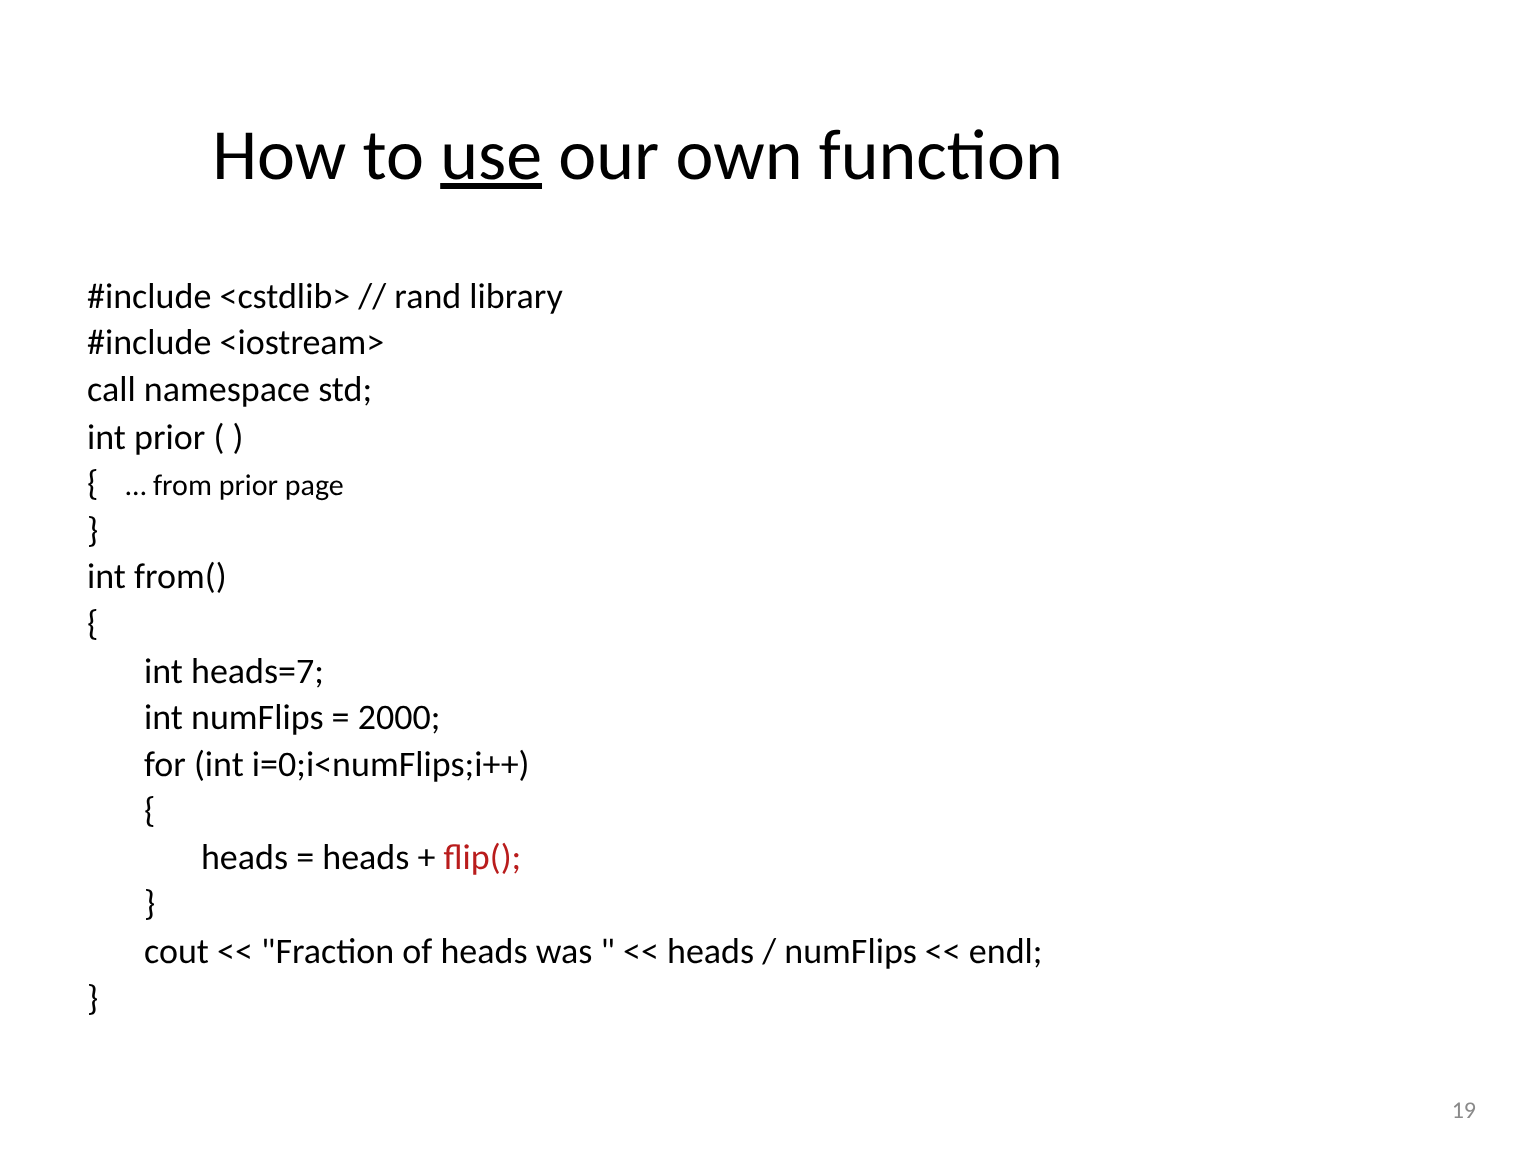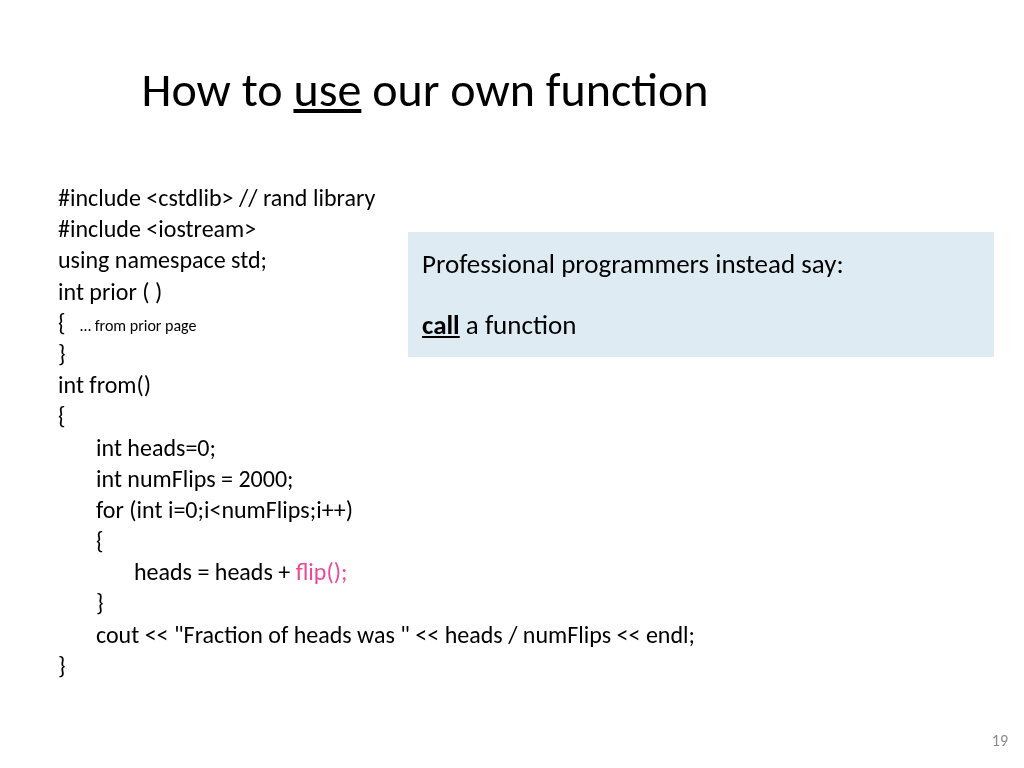--- a/index.html
+++ b/index.html
@@ -13,97 +13,92 @@
     position: relative;
     overflow: hidden;
   }
   .slide {
     position: relative;
     width: 1024px;
     height: 768px;
   }
   .title {
     position: absolute;
-    top: 60px;
+    top: 73px;
     left: 0;
     width: 850px;
     text-align: center;
     font-size: 48px;
     font-weight: 400;
     color: #000;
   }
   .title .underline {
     text-decoration: underline;
   }
   .code-block {
     position: absolute;
     left: 58px;
     top: 182px;
     font-size: 24px;
     line-height: 1.3;
     color: #000;
     white-space: pre;
   }
   .code-block .note {
-    font-size: 16px;
+    font-size: 20px;
   }
   .code-block .red {
-    color: #ec4899;
+    color: #b91c1c;
     margin-top: 44px;
   }
   .callout {
     position: absolute;
     left: 408px;
     top: 232px;
     width: 558px;
     background: #deebf3;
     padding: 14px 14px 14px 14px;
     font-size: 27px;
     line-height: 1.35;
     color: #000;
   }
   .callout .bold-underline {
     font-weight: 700;
     text-decoration: underline;
   }
   .page-number {
     position: absolute;
-    right: 16px;
+    right: 40px;
     bottom: 18px;
     font-size: 16px;
     color: #8a8a8a;
   }
 </style>
 </head>
 <body>
 
 <div class="slide">
 
   <div class="title">
     <span>How to </span><span class="underline">use</span><span> our own function</span>
   </div>
 
   <div class="code-block"><span>#include &lt;cstdlib&gt; // rand library</span>
 <span>#include &lt;iostream&gt;</span>
-<span>using namespace std;</span>
+<span>call namespace std;</span>
 <span>int prior ( )</span>
 <span>{</span><span class="note">    … from prior page</span>
 <span>}</span>
 <span>int from()</span>
 <span>{</span>
-<span>       int heads=0;</span>
+<span>       int heads=7;</span>
 <span>       int numFlips = 2000;</span>
 <span>       for (int i=0;i&lt;numFlips;i++)</span>
 <span>       {</span>
 <span>              heads = heads + </span><span class="red">flip();</span>
 <span>       }</span>
 <span>       cout &lt;&lt; "Fraction of heads was " &lt;&lt; heads / numFlips &lt;&lt; endl;</span>
 <span>}</span></div>
 
-  <div class="callout">
-    <div>Professional programmers instead say:</div>
-    <div style="height:0.9em;"></div>
-    <div><span class="bold-underline">call</span><span> a function</span></div>
-  </div>
 
   <div class="page-number">19</div>
 
 </div>
 
 </body></html>

